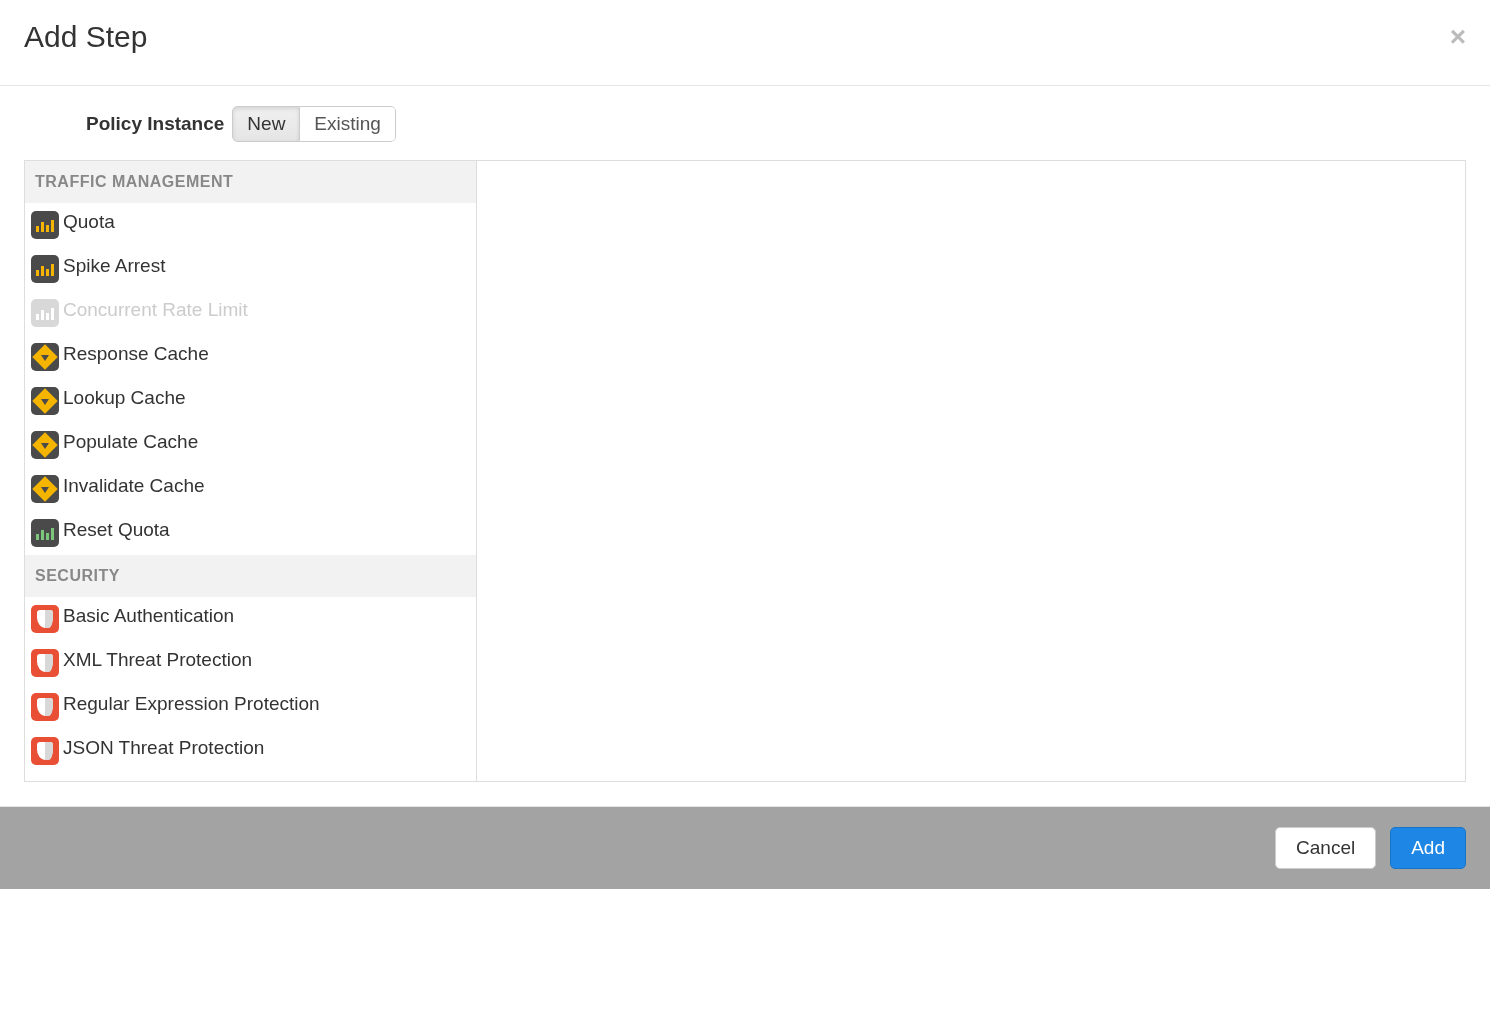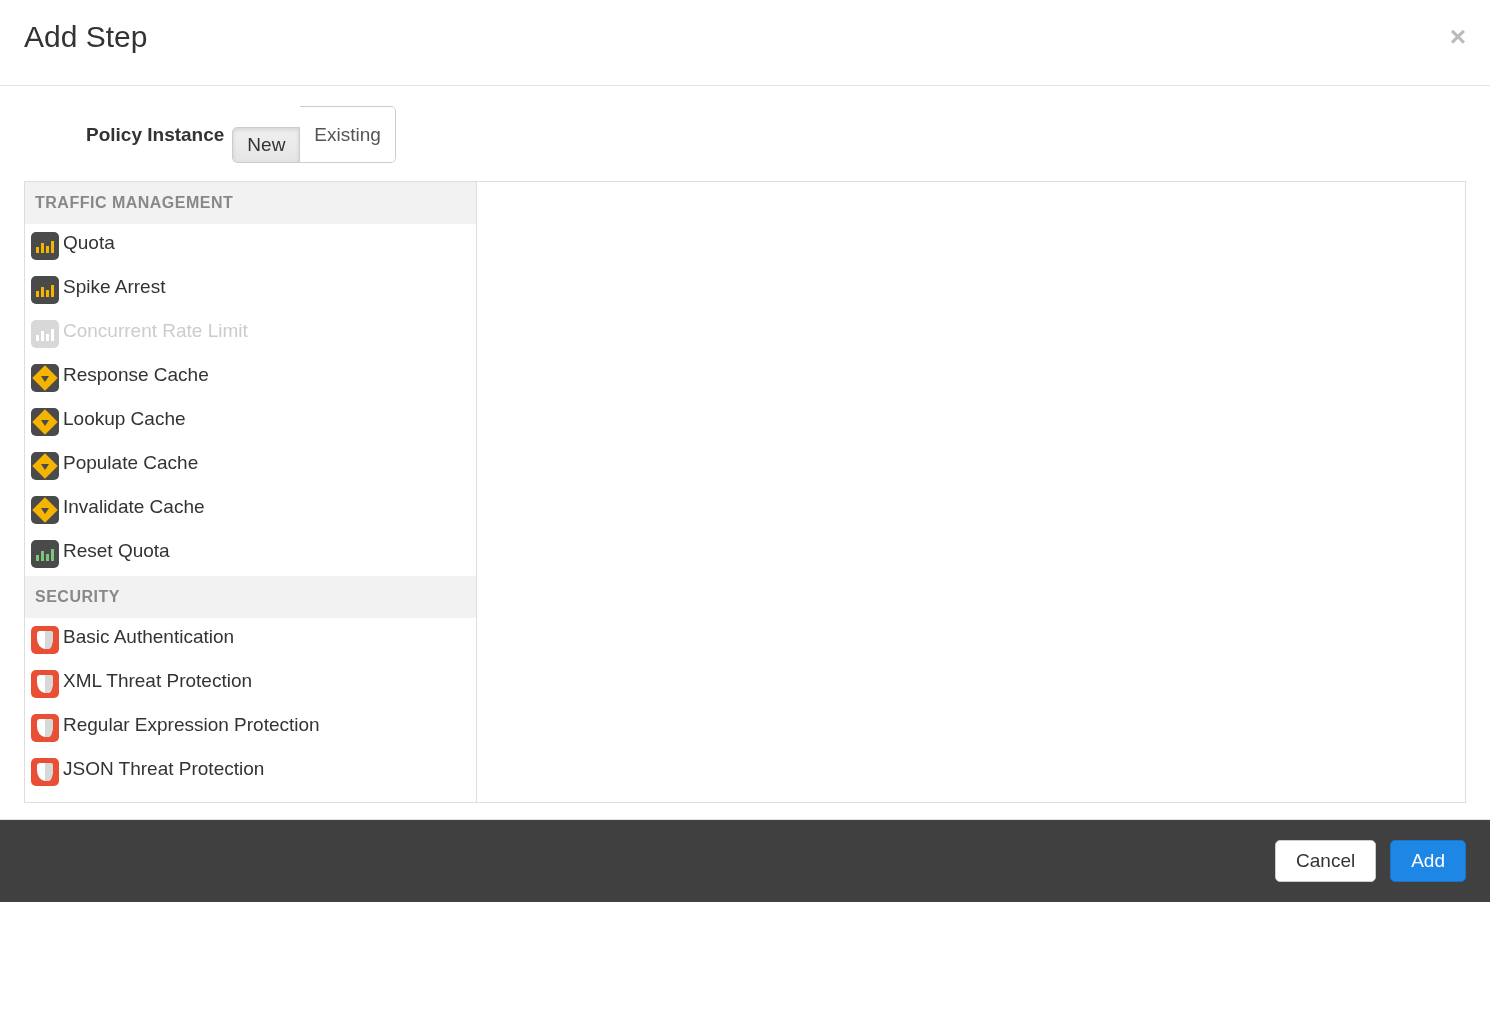--- a/index.html
+++ b/index.html
@@ -65,21 +65,20 @@
     border-radius: 5px 0 0 5px;
   }
   .btn-group button:last-child {
     border-radius: 0 5px 5px 0;
     border-left: none;
   }
   .btn-group button.active {
     background: linear-gradient(#f0f0f0,#e5e5e5);
     box-shadow: inset 0 2px 4px rgba(0,0,0,.12);
     color: #333;
-    margin-top: 21px;
   }
   .split {
     display: flex;
     border: 1px solid #ddd;
     margin: 0 24px;
     height: 622px;
   }
   .left-panel {
     width: 452px;
     border-right: 1px solid #ddd;
@@ -192,26 +191,26 @@
     width: 404px;
     height: 44px;
     border: 1px solid #ccc;
     border-radius: 5px;
     padding: 6px 10px;
     font-size: 17px;
     box-shadow: inset 0 1px 2px rgba(0,0,0,.07);
   }
   .modal-footer {
     border-top: 1px solid #e5e5e5;
-    background: #404040;
+    background: #a3a3a3;
     padding: 20px 24px;
     display: flex;
     justify-content: flex-end;
     gap: 14px;
-    margin-top: 16px;
+    margin-top: 24px;
   }
   .btn {
     padding: 9px 20px;
     font-size: 19px;
     border-radius: 5px;
     cursor: pointer;
     border: 1px solid #ccc;
   }
   .btn-default {
     background: #fff;

